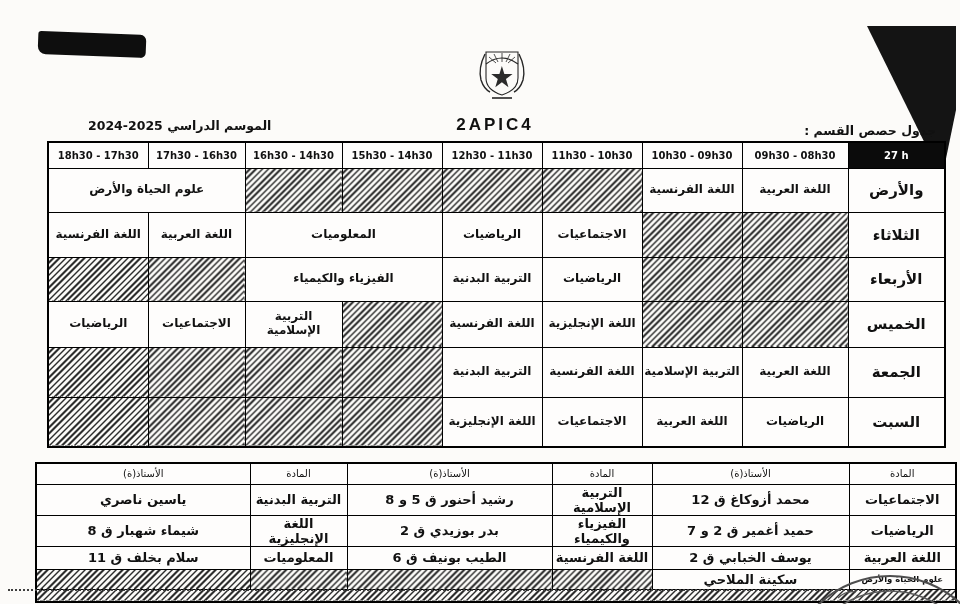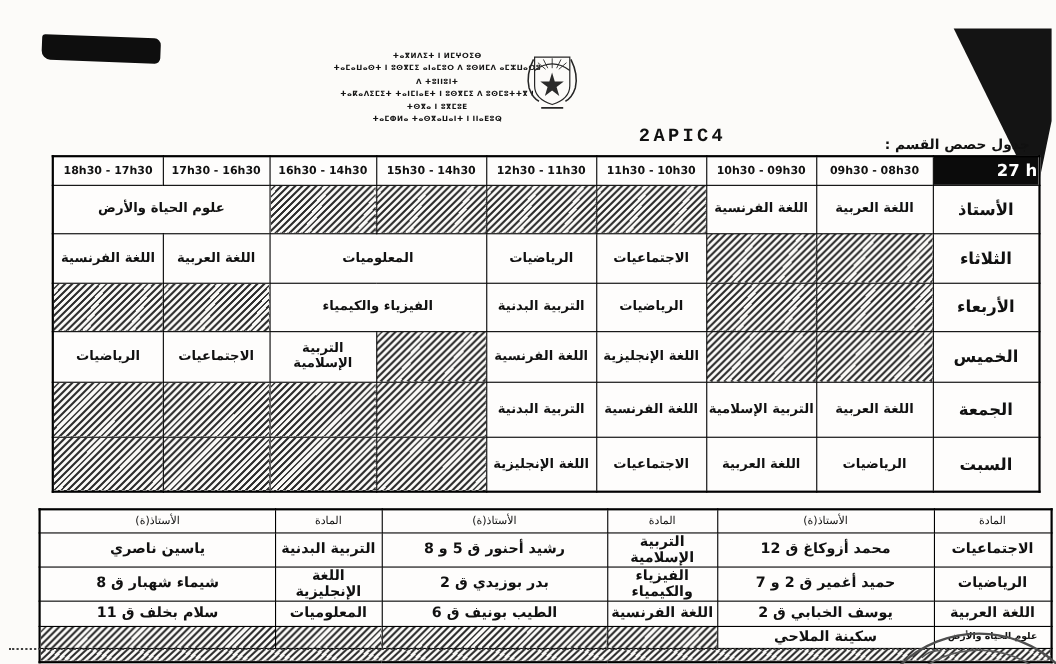--- a/index.html
+++ b/index.html
@@ -31,32 +31,32 @@
   .ministry {
     position:absolute; left:548px; top:40px; width:225px;
     text-align:center; font-size:8px; font-weight:bold; line-height:1.6; color:#151515;
   }
   .school-name {
     position:absolute; left:320px; top:99px; width:350px;
     text-align:center; font-size:11.5px; font-weight:bold;
   }
   .class-code {
     position:absolute; left:330px; top:115px; width:330px;
-    text-align:right; font-family:Liberation Mono, monospace;
+    text-align:center; font-family:Liberation Sans, sans-serif;
     font-size:17px; font-weight:bold; letter-spacing:3px; direction:ltr;
   }
   .schedule-title { position:absolute; right:24px; top:123px; font-size:12.5px; font-weight:bold; }
   .academic-year  { position:absolute; left:88px;  top:118px; font-size:12.5px; font-weight:bold; }
   
   table { border-collapse:collapse; table-layout:fixed; direction:rtl; background:#fefdfc; }
   td, th { border:1.4px solid #000; text-align:center; vertical-align:middle; padding:0 1px; overflow:hidden; }
   .tt { position:absolute; left:47px; top:141px; width:897px; border:2.2px solid #000; }
   .tt th { font-size:10px; font-weight:bold; height:26px; }
   .tt th.time { direction:ltr; }
-  .tt th.total-hours { background:#0b0b0b; color:#fff; font-size:15px; direction:ltr;text-align:right; }
+  .tt th.total-hours { background:#0b0b0b; color:#fff; font-size:10px; direction:ltr; }
   .tt td.day  { font-size:15px; font-weight:bold; }
   .tt td.subj { font-size:12px; font-weight:bold; line-height:1.15; }
   .hatch {
     background:repeating-linear-gradient(135deg,
       #fbfaf8 0px, #fbfaf8 2.6px, #2d2d2d 2.6px, #2d2d2d 4.4px);
   }
   .asg-caption {
     position:absolute; left:35px; top:448px; width:920px;
     text-align:center; font-size:11px; font-weight:bold;
   }
@@ -68,26 +68,20 @@
 </head>
 <body>
 
 <div class="page">
 
   <div class="smudge"></div>
   <svg class="corner-triangle" width="102" height="162" viewBox="0 0 102 162">
     <polygon points="9,6 98,6 98,90 84,158" fill="#141414"></polygon>
   </svg>
 
-  <div class="tifinagh">
-    <div>ⵜⴰⴳⵍⴷⵉⵜ ⵏ ⵍⵎⵖⵔⵉⴱ</div>
-    <div>ⵜⴰⵎⴰⵡⴰⵙⵜ ⵏ ⵓⵙⴳⵎⵉ ⴰⵏⴰⵎⵓⵔ ⴷ ⵓⵙⵍⵎⴷ ⴰⵎⵣⵡⴰⵔⵓ ⴷ ⵜⵓⵏⵏⵓⵏⵜ</div>
-    <div>ⵜⴰⴽⴰⴷⵉⵎⵉⵜ ⵜⴰⵏⵎⵏⴰⴹⵜ ⵏ ⵓⵙⴳⵎⵉ ⴷ ⵓⵙⵎⵓⵜⵜⴳ ⵏ ⵜⵙⴳⴰ ⵏ ⵓⴳⵎⵓⴹ</div>
-    <div>ⵜⴰⵎⵀⵍⴰ ⵜⴰⵙⴳⴰⵡⴰⵏⵜ ⵏ ⵏⵏⴰⴹⵓⵕ</div>
-  </div>
 
   <svg class="emblem" width="56" height="62" viewBox="0 0 56 62">
     <g stroke="#262626" fill="none" stroke-width="1.1">
       <path d="M12 12 h32 v26 q0 12 -16 17 q-16 -5 -16 -17 z"></path>
       <path d="M12 24 q16 -12 32 0"></path>
       <g stroke-width=".8">
         <path d="M28 13 v9"></path>
           <path d="M20 14 l4 8"></path>
           <path d="M36 14 l-4 8"></path>
         <path d="M15 17 l7 6"></path>
@@ -96,20 +90,21 @@
       <path d="M11 14 q-7 14 -4 26 q3 9 9 12" stroke-width="1.4"></path>
       <path d="M45 14 q7 14 4 26 q-3 9 -9 12" stroke-width="1.4"></path>
       <path d="M18 58 h20" stroke-width="1.6"></path>
     </g>
     <polygon points="28,26 31,36 41,36 33,42 36,52 28,46 20,52 23,42 15,36 25,36" fill="#2b2b2b" transform="translate(0,-2) scale(.82) translate(6,8)"></polygon>
   </svg>
 
 
   <div class="class-code">2APIC4</div>
   <div class="schedule-title">جدول حصص القسم :</div>
+  <div class="academic-year">الموسم الدراسي 2025-2024</div>
 
   <table class="tt">
     <colgroup>
       <col style="width:97px">
         <col style="width:106px">
         <col style="width:100px">
       <col style="width:100px">
         <col style="width:100px">
         <col style="width:100px">
       <col style="width:97px">
@@ -124,21 +119,21 @@
           <th class="time">11h30 - 10h30</th>
           <th class="time">12h30 - 11h30</th>
           <th class="time">15h30 - 14h30</th>
           <th class="time">16h30 - 14h30</th>
           <th class="time">17h30 - 16h30</th>
           <th class="time">18h30 - 17h30</th>
         </tr>
       </thead>
     <tbody>
         <tr style="height: 44px;">
-          <td class="day">الأستاذ</td>
+          <td class="day">والأرض</td>
           <td class="subj">اللغة العربية</td>
           <td class="subj">اللغة الفرنسية</td>
           <td class="hatch"></td>
           <td class="hatch"></td>
           <td class="hatch"></td>
           <td class="hatch"></td>
           <td class="subj" colspan="2">علوم الحياة والأرض</td>
         </tr>
         <tr style="height: 45px;">
           <td class="day">الثلاثاء</td>

